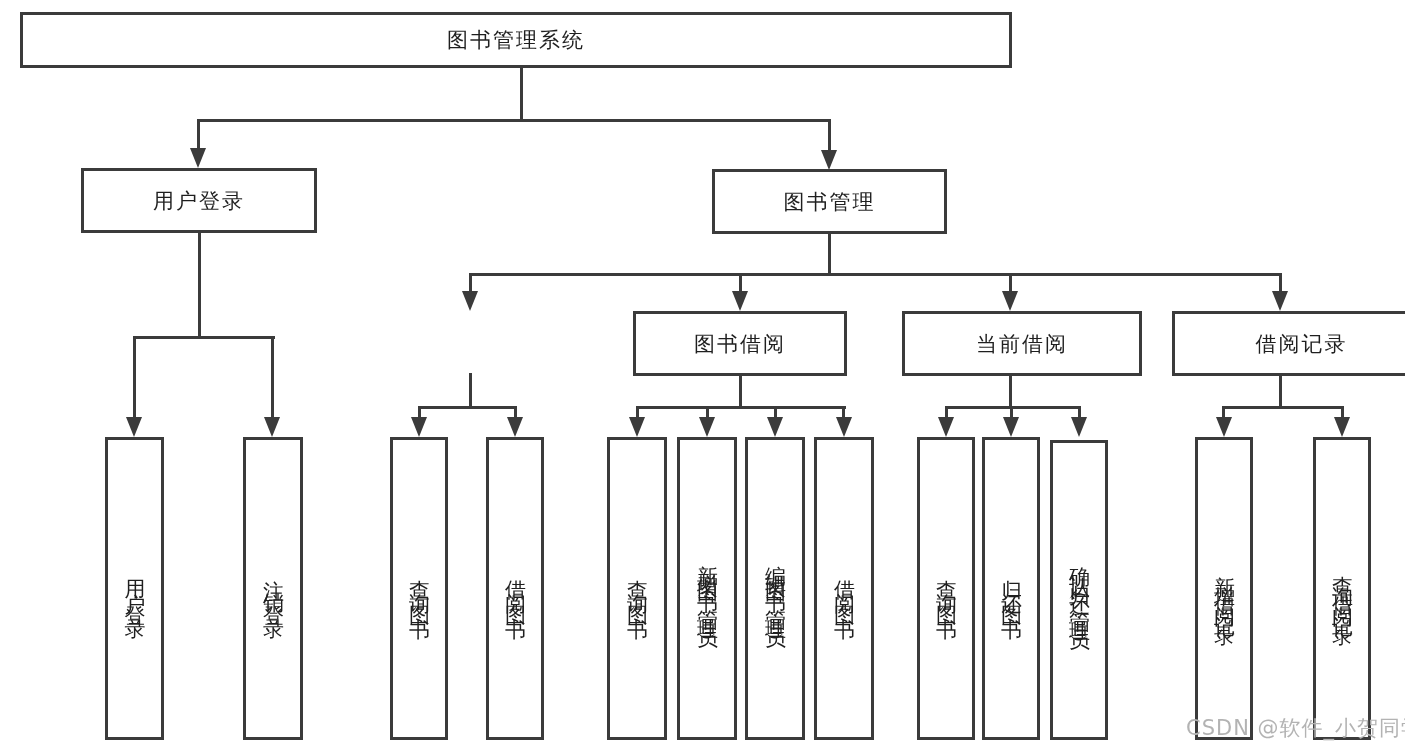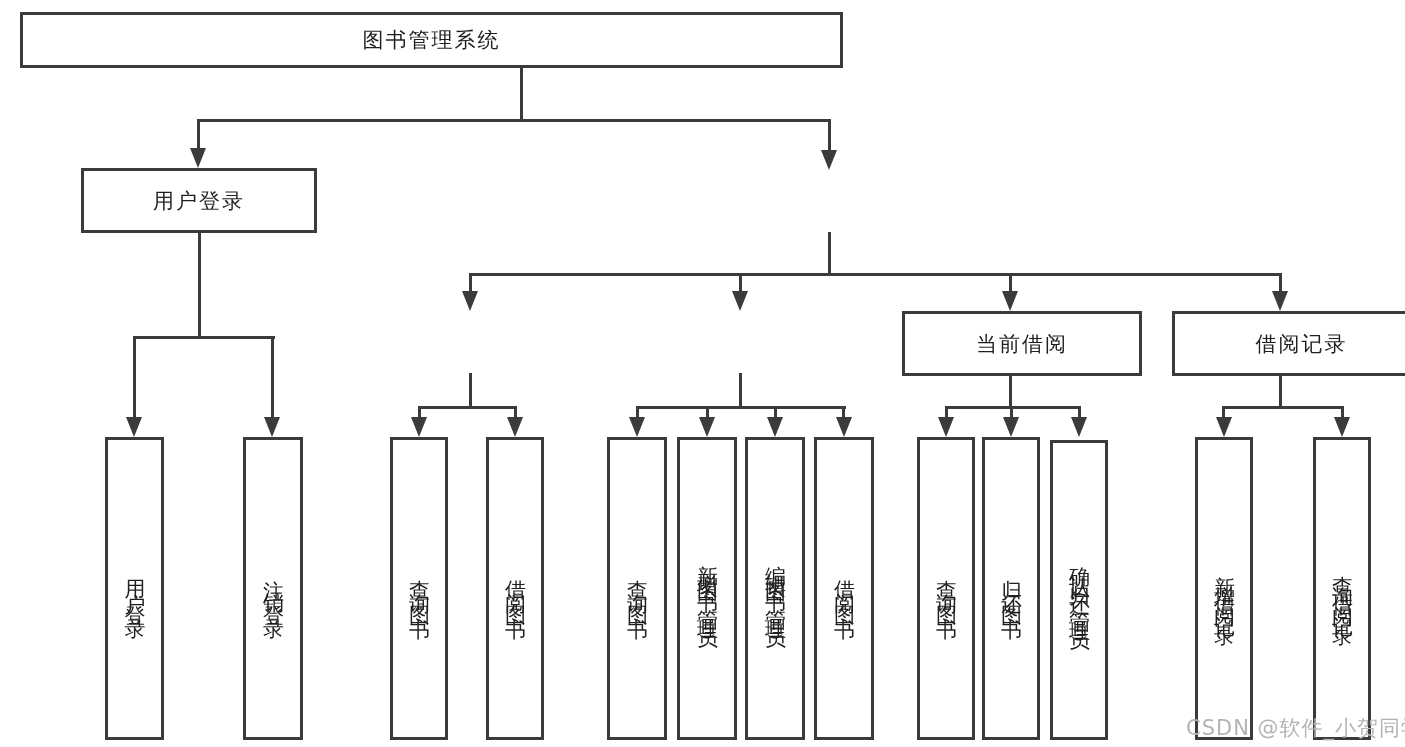--- a/index.html
+++ b/index.html
@@ -52,53 +52,59 @@
     color:#b3b3b3;
     letter-spacing:1px;
     white-space:nowrap;
   }
 </style>
 </head>
 <body>
 
 <div id="canvas">
 
-  <div class="node box-h" style="left:20px;top:12px;width:823px;height:56px">
+  <div class="node box-h" style="left:20px;top:12px;width:992px;height:56px">
     <span>图书管理系统</span>
   </div>
 
   <div class="vline" style="left:520px;top:66px;height:56px"></div>
   <div class="hline" style="left:197px;top:119px;width:634px"></div>
   <div class="vline" style="left:197px;top:119px;height:32px"></div>
   <div class="arrow" style="left:190px;top:148px"></div>
   <div class="vline" style="left:828px;top:119px;height:32px"></div>
   <div class="arrow" style="left:821px;top:150px"></div>
 
   <div class="node box-h" style="left:81px;top:168px;width:236px;height:65px">
     <span>用户登录</span>
+  </div>
+  <div class="node box-h" style="left:712px;top:169px;width:235px;height:65px">
+    <span>图书管理</span>
   </div>
 
   <div class="vline" style="left:198px;top:231px;height:107px"></div>
   <div class="hline" style="left:133px;top:336px;width:142px"></div>
   <div class="vline" style="left:133px;top:336px;height:84px"></div>
   <div class="arrow" style="left:126px;top:417px"></div>
   <div class="vline" style="left:271px;top:336px;height:84px"></div>
   <div class="arrow" style="left:264px;top:417px"></div>
 
   <div class="vline" style="left:828px;top:232px;height:43px"></div>
   <div class="hline" style="left:469px;top:273px;width:813px"></div>
   <div class="vline" style="left:469px;top:275px;height:18px"></div>
   <div class="arrow" style="left:462px;top:291px"></div>
   <div class="vline" style="left:739px;top:275px;height:18px"></div>
   <div class="arrow" style="left:732px;top:291px"></div>
   <div class="vline" style="left:1009px;top:275px;height:18px"></div>
   <div class="arrow" style="left:1002px;top:291px"></div>
   <div class="vline" style="left:1279px;top:275px;height:18px"></div>
   <div class="arrow" style="left:1272px;top:291px"></div>
 
+  <div class="node box-h" style="left:633px;top:311px;width:214px;height:65px">
+    <span>图书借阅</span>
+  </div>
   <div class="node box-h" style="left:902px;top:311px;width:240px;height:65px">
     <span>当前借阅</span>
   </div>
   <div class="node box-h" style="left:1172px;top:311px;width:259px;height:65px">
     <span>借阅记录</span>
   </div>
 
   <div class="vline" style="left:469px;top:373px;height:36px"></div>
   <div class="hline" style="left:418px;top:406px;width:99px"></div>
   <div class="vline" style="left:739px;top:373px;height:36px"></div>

